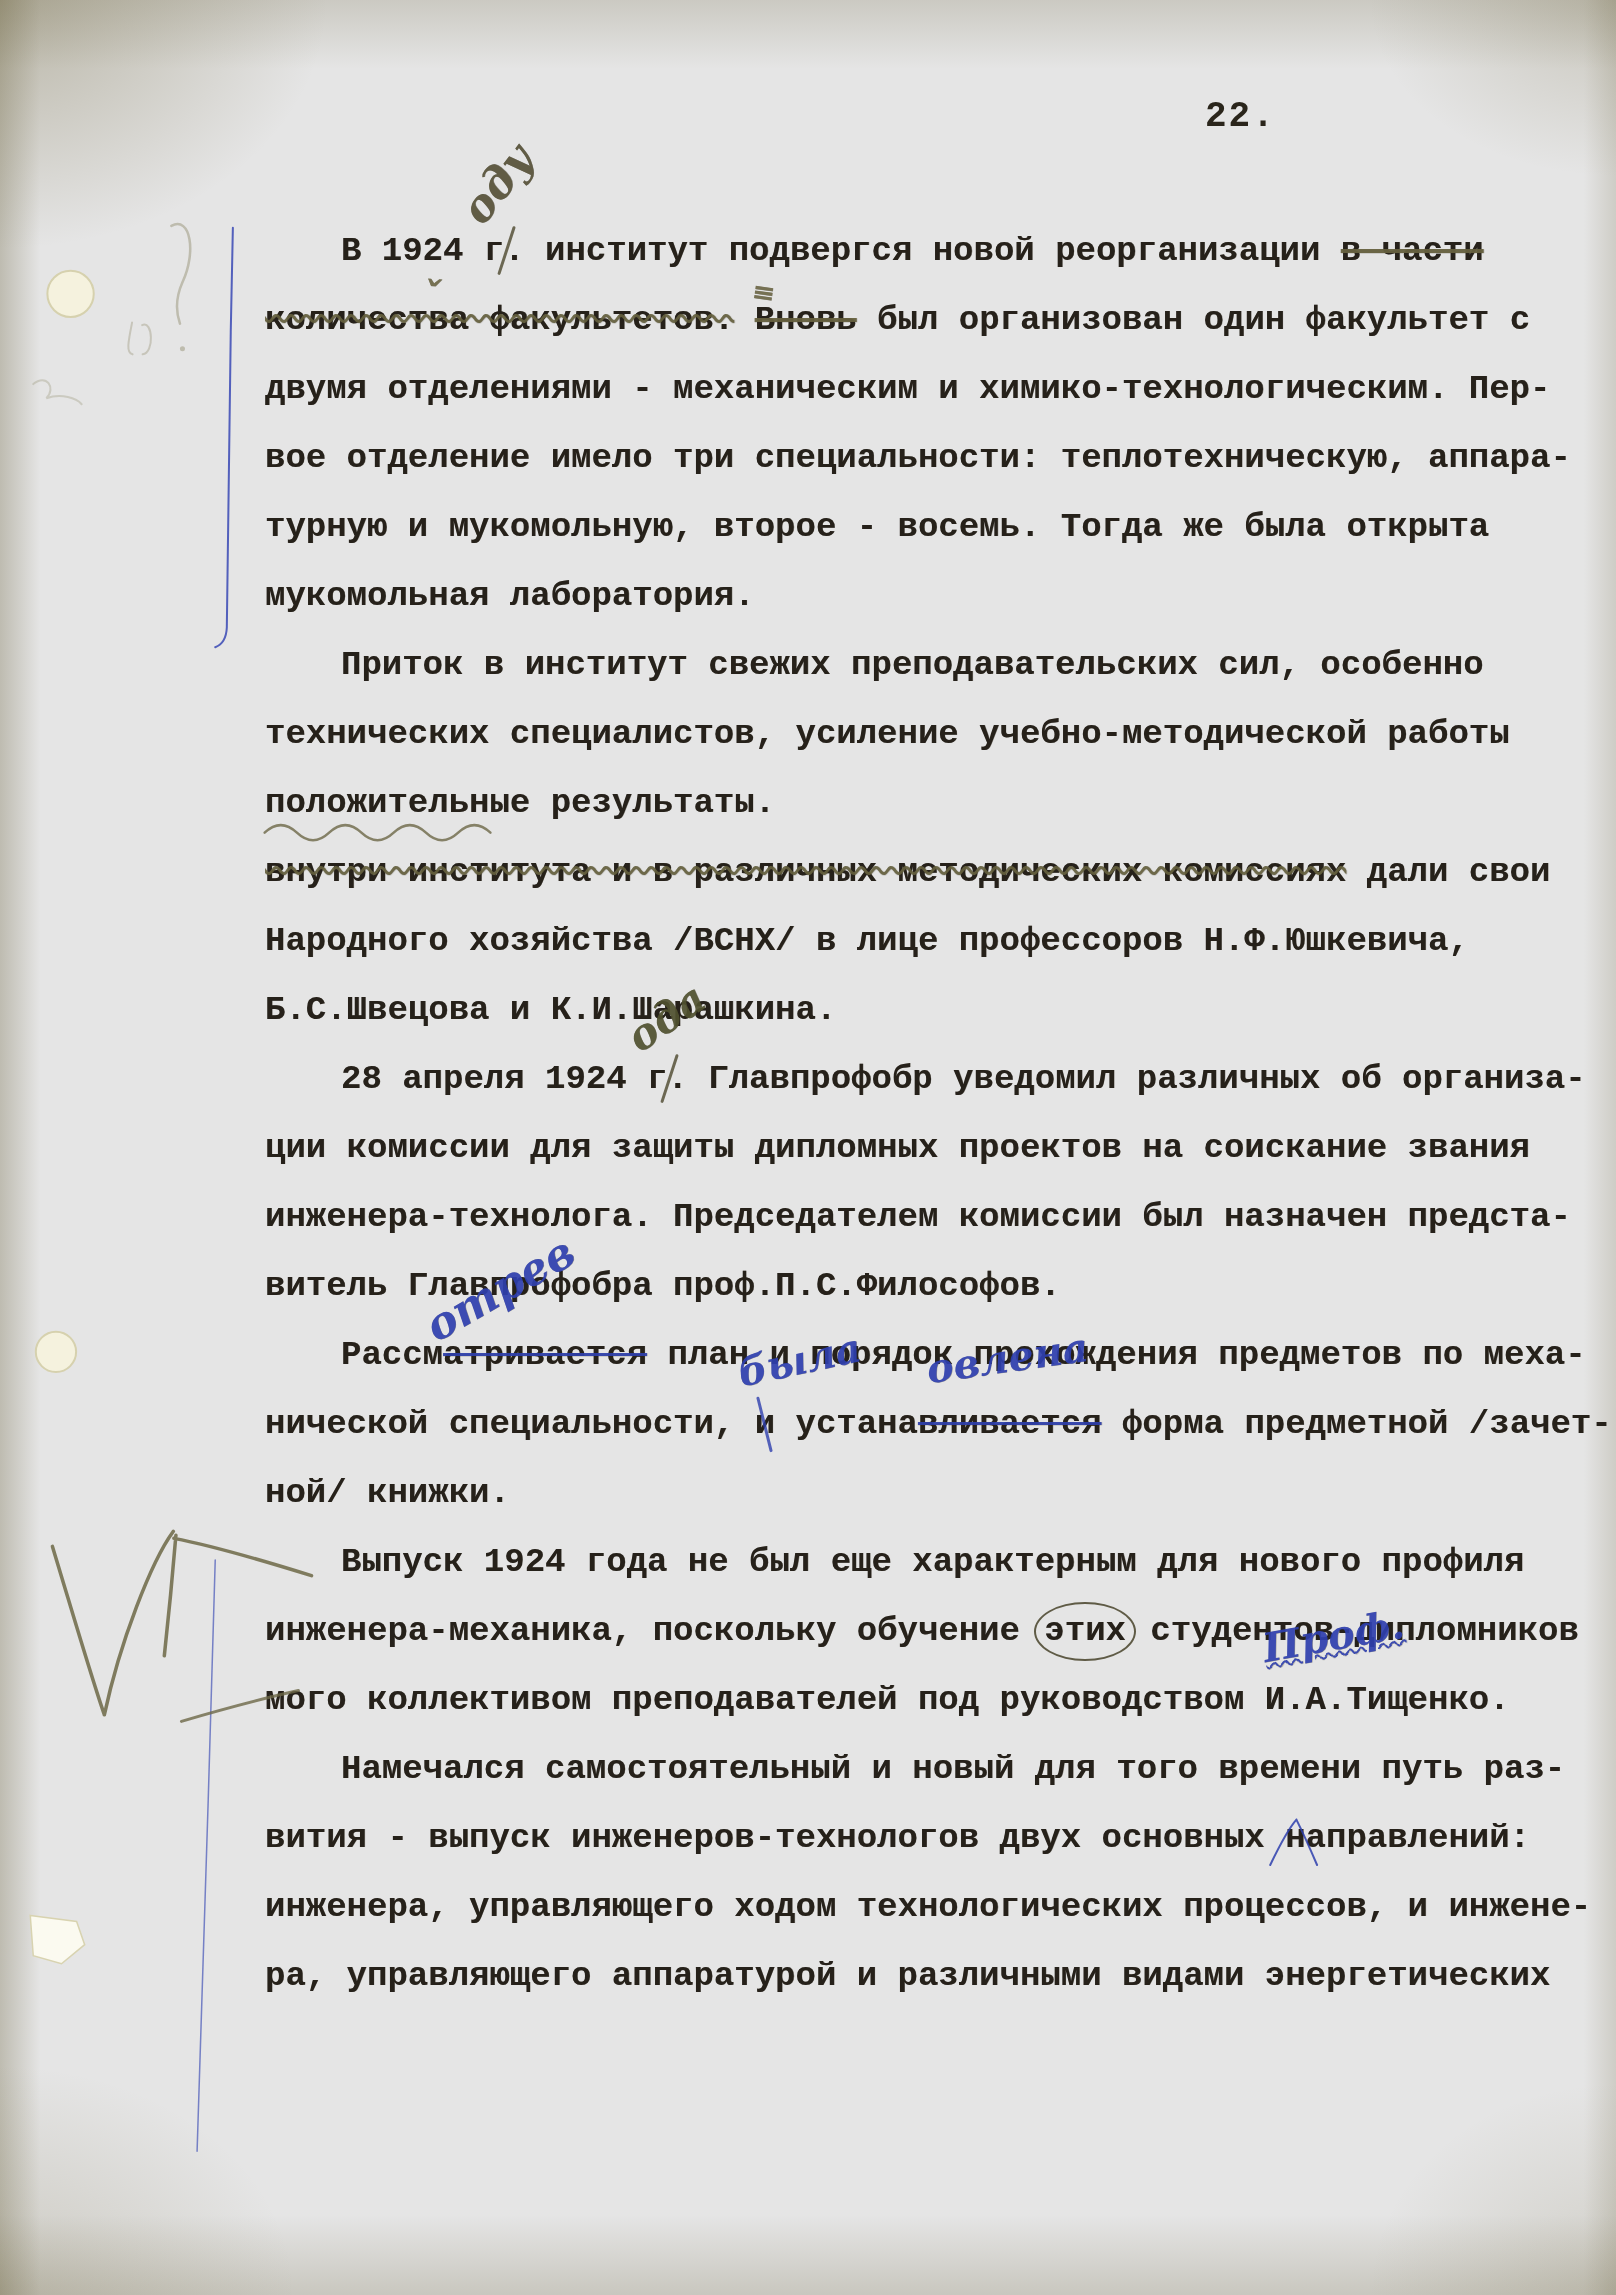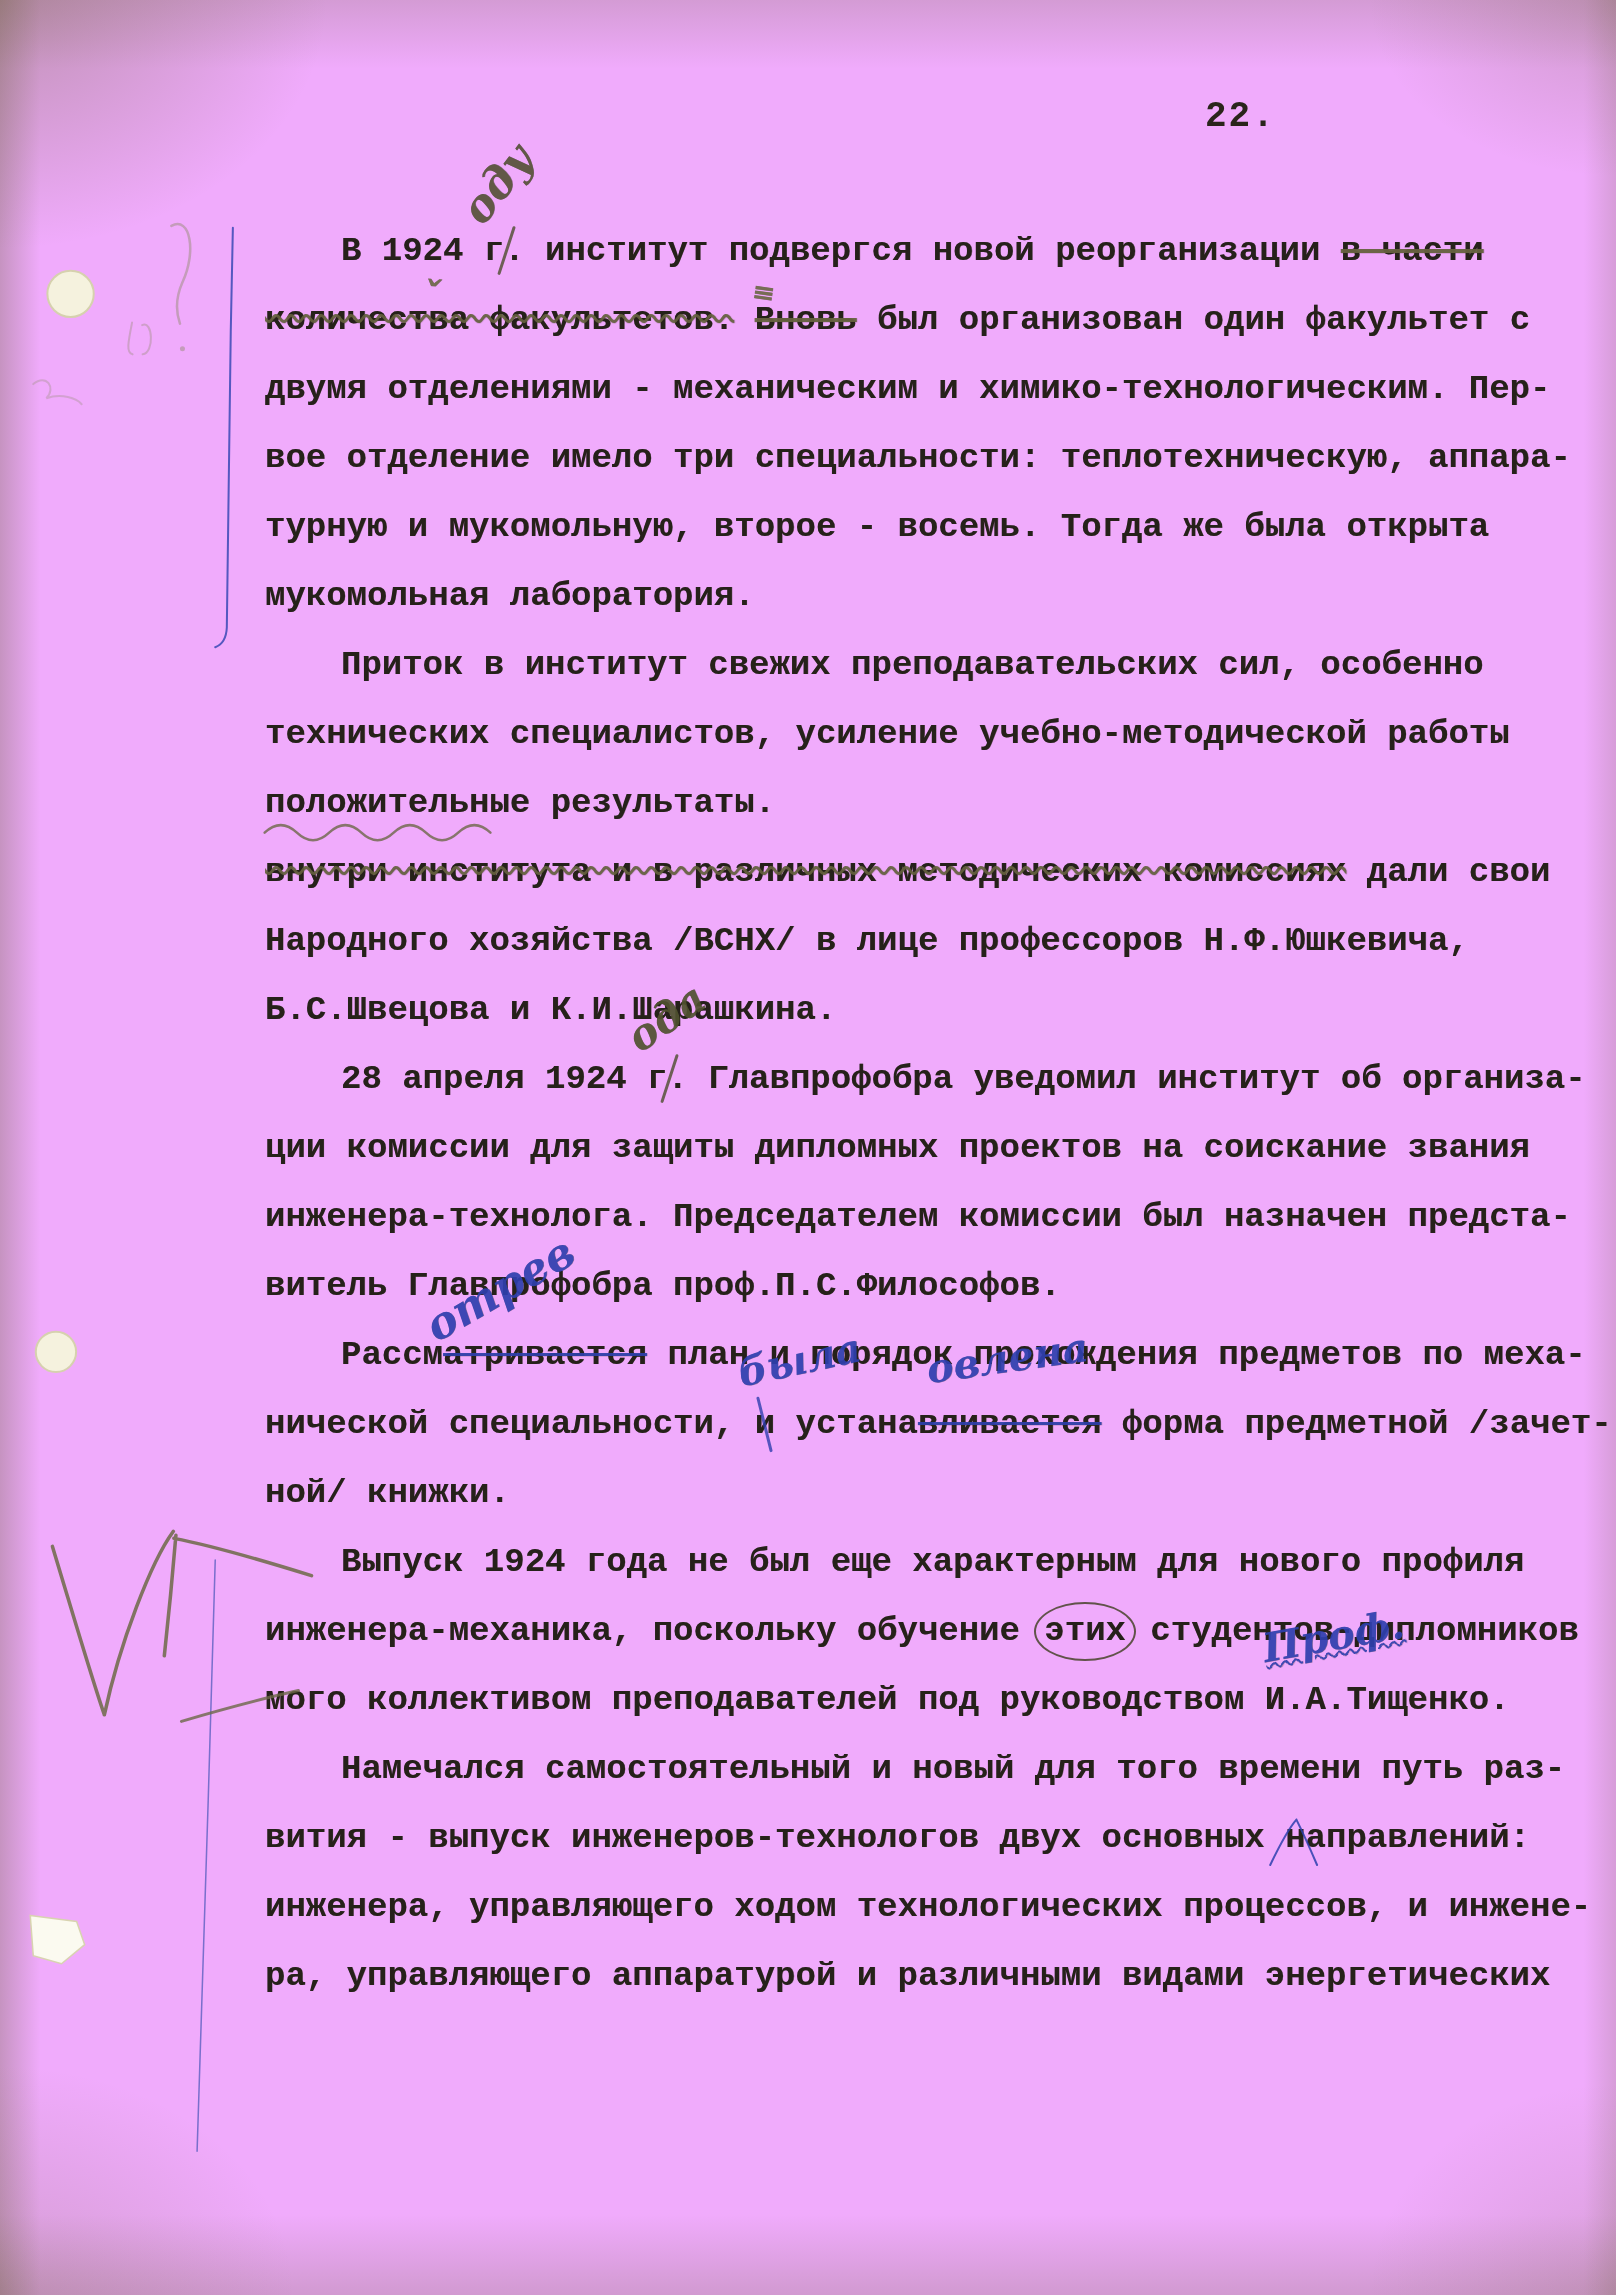--- a/index.html
+++ b/index.html
@@ -1,17 +1,17 @@
 <!DOCTYPE html>
 <html style="font-size:8px"><head>
 <meta charset="utf-8">
 <style>
   html,body{margin:0;padding:0;background:#777;}
   .page{position:relative;width:1616px;height:2295px;overflow:hidden;
-        background:#f0abfc;font-family:"Liberation Mono",monospace;}
+        background:#e5e5e5;font-family:"Liberation Mono",monospace;}
   .vignette{position:absolute;inset:0;z-index:1;pointer-events:none;background:
     radial-gradient(504px 383px at 0% 0%, rgba(110,100,60,.38), rgba(110,100,60,0) 65%),
     radial-gradient(353px 252px at 100% 0%, rgba(110,100,60,.25), rgba(110,100,60,0) 70%),
     radial-gradient(454px 353px at 0% 100%, rgba(110,100,60,.22), rgba(110,100,60,0) 65%),
     radial-gradient(353px 303px at 100% 100%, rgba(110,100,60,.18), rgba(110,100,60,0) 70%),
     linear-gradient(90deg, rgba(100,92,55,.30), rgba(100,92,55,0) 2.5%),
     linear-gradient(270deg, rgba(100,92,55,.18), rgba(100,92,55,0) 2%),
     linear-gradient(0deg, rgba(100,92,55,.22), rgba(100,92,55,0) 3.5%),
     linear-gradient(180deg, rgba(100,92,55,.20), rgba(100,92,55,0) 3%);}
   .pageno{position:absolute;left:1205px;top:96px;z-index:2;
@@ -50,21 +50,21 @@
       <div class="line"><span class="seg">двумя отделениями - механическим и химико-технологическим. Пер-</span></div>
       <div class="line"><span class="seg">вое отделение имело три специальности: теплотехническую, аппара-</span></div>
       <div class="line"><span class="seg">турную и мукомольную, второе - восемь. Тогда же была открыта</span></div>
       <div class="line"><span class="seg">мукомольная лаборатория.</span></div>
       <div class="line indent"><span class="seg">Приток в институт свежих преподавательских сил, особенно</span></div>
       <div class="line"><span class="seg">технических специалистов, усиление учебно-методической работы</span></div>
       <div class="line"><span class="seg">положительные результаты.</span></div>
       <div class="line"><span class="seg st-pw">внутри института и в различных методических комиссиях</span><span class="seg"> дали свои</span></div>
       <div class="line"><span class="seg">Народного хозяйства /ВСНХ/ в лице профессоров Н.Ф.Юшкевича,</span></div>
       <div class="line"><span class="seg">Б.С.Швецова и К.И.Шарашкина.</span></div>
-      <div class="line indent"><span class="seg">28 апреля 1924 </span><span class="seg slashed">г.<span class="note" style="left: -23px; top: -77px; transform: rotate(-35deg); font-size: 42px; color: rgb(80, 81, 47);">ода</span></span><span class="seg"> Главпрофобра уведомил институт об организа-</span></div>
+      <div class="line indent"><span class="seg">28 апреля 1924 </span><span class="seg slashed">г.<span class="note" style="left: -23px; top: -77px; transform: rotate(-35deg); font-size: 42px; color: rgb(80, 81, 47);">ода</span></span><span class="seg"> Главпрофобр уведомил различных об организа-</span></div>
       <div class="line"><span class="seg">ции комиссии для защиты дипломных проектов на соискание звания</span></div>
       <div class="line"><span class="seg">инженера-технолога. Председателем комиссии был назначен предста-</span></div>
       <div class="line"><span class="seg">витель Главпрофобра проф.П.С.Философов.</span></div>
       <div class="line indent"><span class="seg">Рассм</span><span class="seg st-b">атривается<span class="note" style="left: -25px; top: -82px; transform: rotate(-30deg); font-size: 44px; color: rgb(46, 63, 174);">отрев</span></span><span class="seg"> план и порядок прохождения предметов по меха-</span></div>
       <div class="line"><span class="seg">нической специальности,</span><span class="seg"> </span><span class="seg blue-del">и<span class="note" style="left: -17.6px; top: -80px; transform: rotate(-12deg); font-size: 40px; color: rgb(46, 63, 174);">была</span></span><span class="seg"> устана</span><span class="seg st-b">вливается<span class="note" style="left: 7.6px; top: -82px; transform: rotate(-8deg); font-size: 40px; color: rgb(46, 63, 174);">овлена</span></span><span class="seg"> форма предметной /зачет-</span></div>
       <div class="line"><span class="seg">ной/ книжки.</span></div>
       <div class="line indent"><span class="seg">Выпуск 1924 года не был еще характерным для нового профиля</span></div>
       <div class="line"><span class="seg">инженера-механика, поскольку обучение </span><span class="seg circled">этих</span><span class="seg"> студентов-дипломников</span></div>
       <div class="line"><span class="seg">мого коллективом преподавателей под руководством</span><span class="seg"> И.А.Тищенко.<span class="note note-u" style="left: 17.6px; top: -80px; transform: rotate(-10deg); font-size: 40px; color: rgb(46, 63, 174);">Проф.</span></span></div>
       <div class="line indent"><span class="seg">Намечался самостоятельный и новый для того времени путь раз-</span></div>

